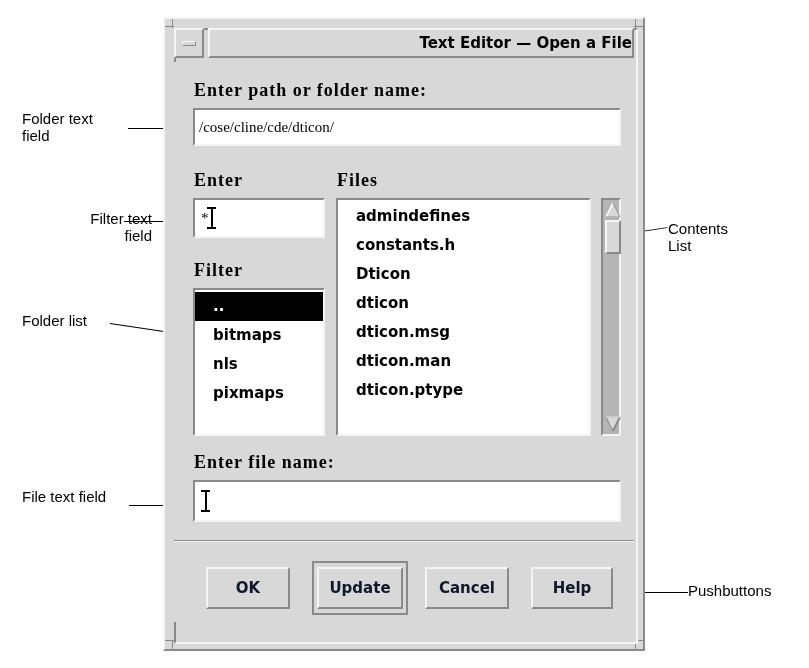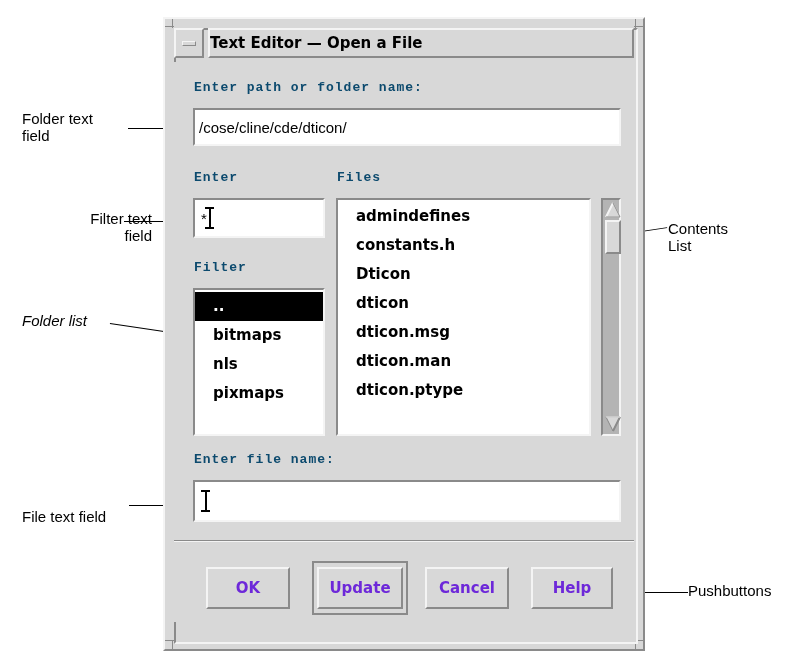--- a/index.html
+++ b/index.html
@@ -111,21 +111,21 @@
     flex: 1;
     margin-left: 4px;
     box-sizing: border-box;
     background: #d8d8d8;
     border-top: 2px solid #f4f4f4;
     border-left: 2px solid #f4f4f4;
     border-right: 2px solid #8a8a8a;
     border-bottom: 2px solid #8a8a8a;
     display: flex;
     align-items: center;
-    justify-content: flex-start;
+    justify-content: flex-end;
   }
   #title-text {
     font-family: "DejaVu Sans", sans-serif;
     font-weight: bold;
     font-size: 15px;
     color: #000000;
     letter-spacing: 0px;
   }
 
   
@@ -133,38 +133,38 @@
     position: absolute;
     left: 174px;
     top: 62px;
     width: 460px;
     height: 560px;
     background: #d8d8d8;
     box-sizing: border-box;
   }
 
   .sect-label {
-    font-family: Liberation Mono, monospace;
+    font-family: Liberation Serif, serif;
     font-weight: bold;
-    font-size: 13px;
-    color: #0c4a6e;
+    font-size: 18px;
+    color: #000000;
     letter-spacing: 1px;
   }
 
   .textfield {
     box-sizing: border-box;
     background: #ffffff;
     border-top: 2px solid #8a8a8a;
     border-left: 2px solid #8a8a8a;
     border-right: 2px solid #f4f4f4;
     border-bottom: 2px solid #f4f4f4;
     display: flex;
     align-items: center;
     padding-left: 4px;
-    font-family: Liberation Sans, sans-serif;
+    font-family: Liberation Serif, serif;
     font-size: 15px;
     color: #000000;
     position: relative;
   }
   .caret {
     display: inline-block;
     width: 9px;
     height: 22px;
     position: relative;
     flex: none;
@@ -264,43 +264,43 @@
     border-top: 2px solid #f4f4f4;
     border-left: 2px solid #f4f4f4;
     border-right: 2px solid #8a8a8a;
     border-bottom: 2px solid #8a8a8a;
     display: flex;
     align-items: center;
     justify-content: center;
     font-family: "DejaVu Sans", sans-serif;
     font-weight: bold;
     font-size: 15px;
-    color: #6d28d9;
+    color: #0f172a;
   }
   .focusframe {
     position: absolute;
     box-sizing: border-box;
     border: 2px solid #8a8a8a;
   }
 </style>
 </head>
 <body>
 
 <div class="annot" style="left:22px; top:110px; width:130px;">Folder text
 field</div>
 <div class="leader" style="left:128px; top:128px; width:78px;"></div>
 
 <div class="annot" style="left:22px; top:210px; width:130px;text-align:right;">Filter text
 field</div>
 <div class="leader" style="left:124px; top:221px; width:84px;"></div>
 
-<div class="annot" style="left:22px; top:312px; width:130px;font-style:italic;">Folder list</div>
+<div class="annot" style="left:22px; top:312px; width:130px;">Folder list</div>
 <div class="leader-diag" style="left:110px; top:323px; width:104px; transform: rotate(8.5deg);"></div>
 
-<div class="annot" style="left:22px; top:508px; width:150px;">File text field</div>
+<div class="annot" style="left:22px; top:488px; width:150px;">File text field</div>
 <div class="leader" style="left:129px; top:505px; width:80px;"></div>
 
 <div class="annot" style="left:668px; top:220px; width:110px;">Contents
 List</div>
 <div class="leader-diag" style="left:494px; top:253px; width:175px; transform: rotate(-8.5deg);"></div>
 
 <div class="annot" style="left:688px; top:582px; width:120px;">Pushbuttons</div>
 <div class="leader" style="left:608px; top:592px; width:80px;"></div>
 
 <div id="window-frame">

